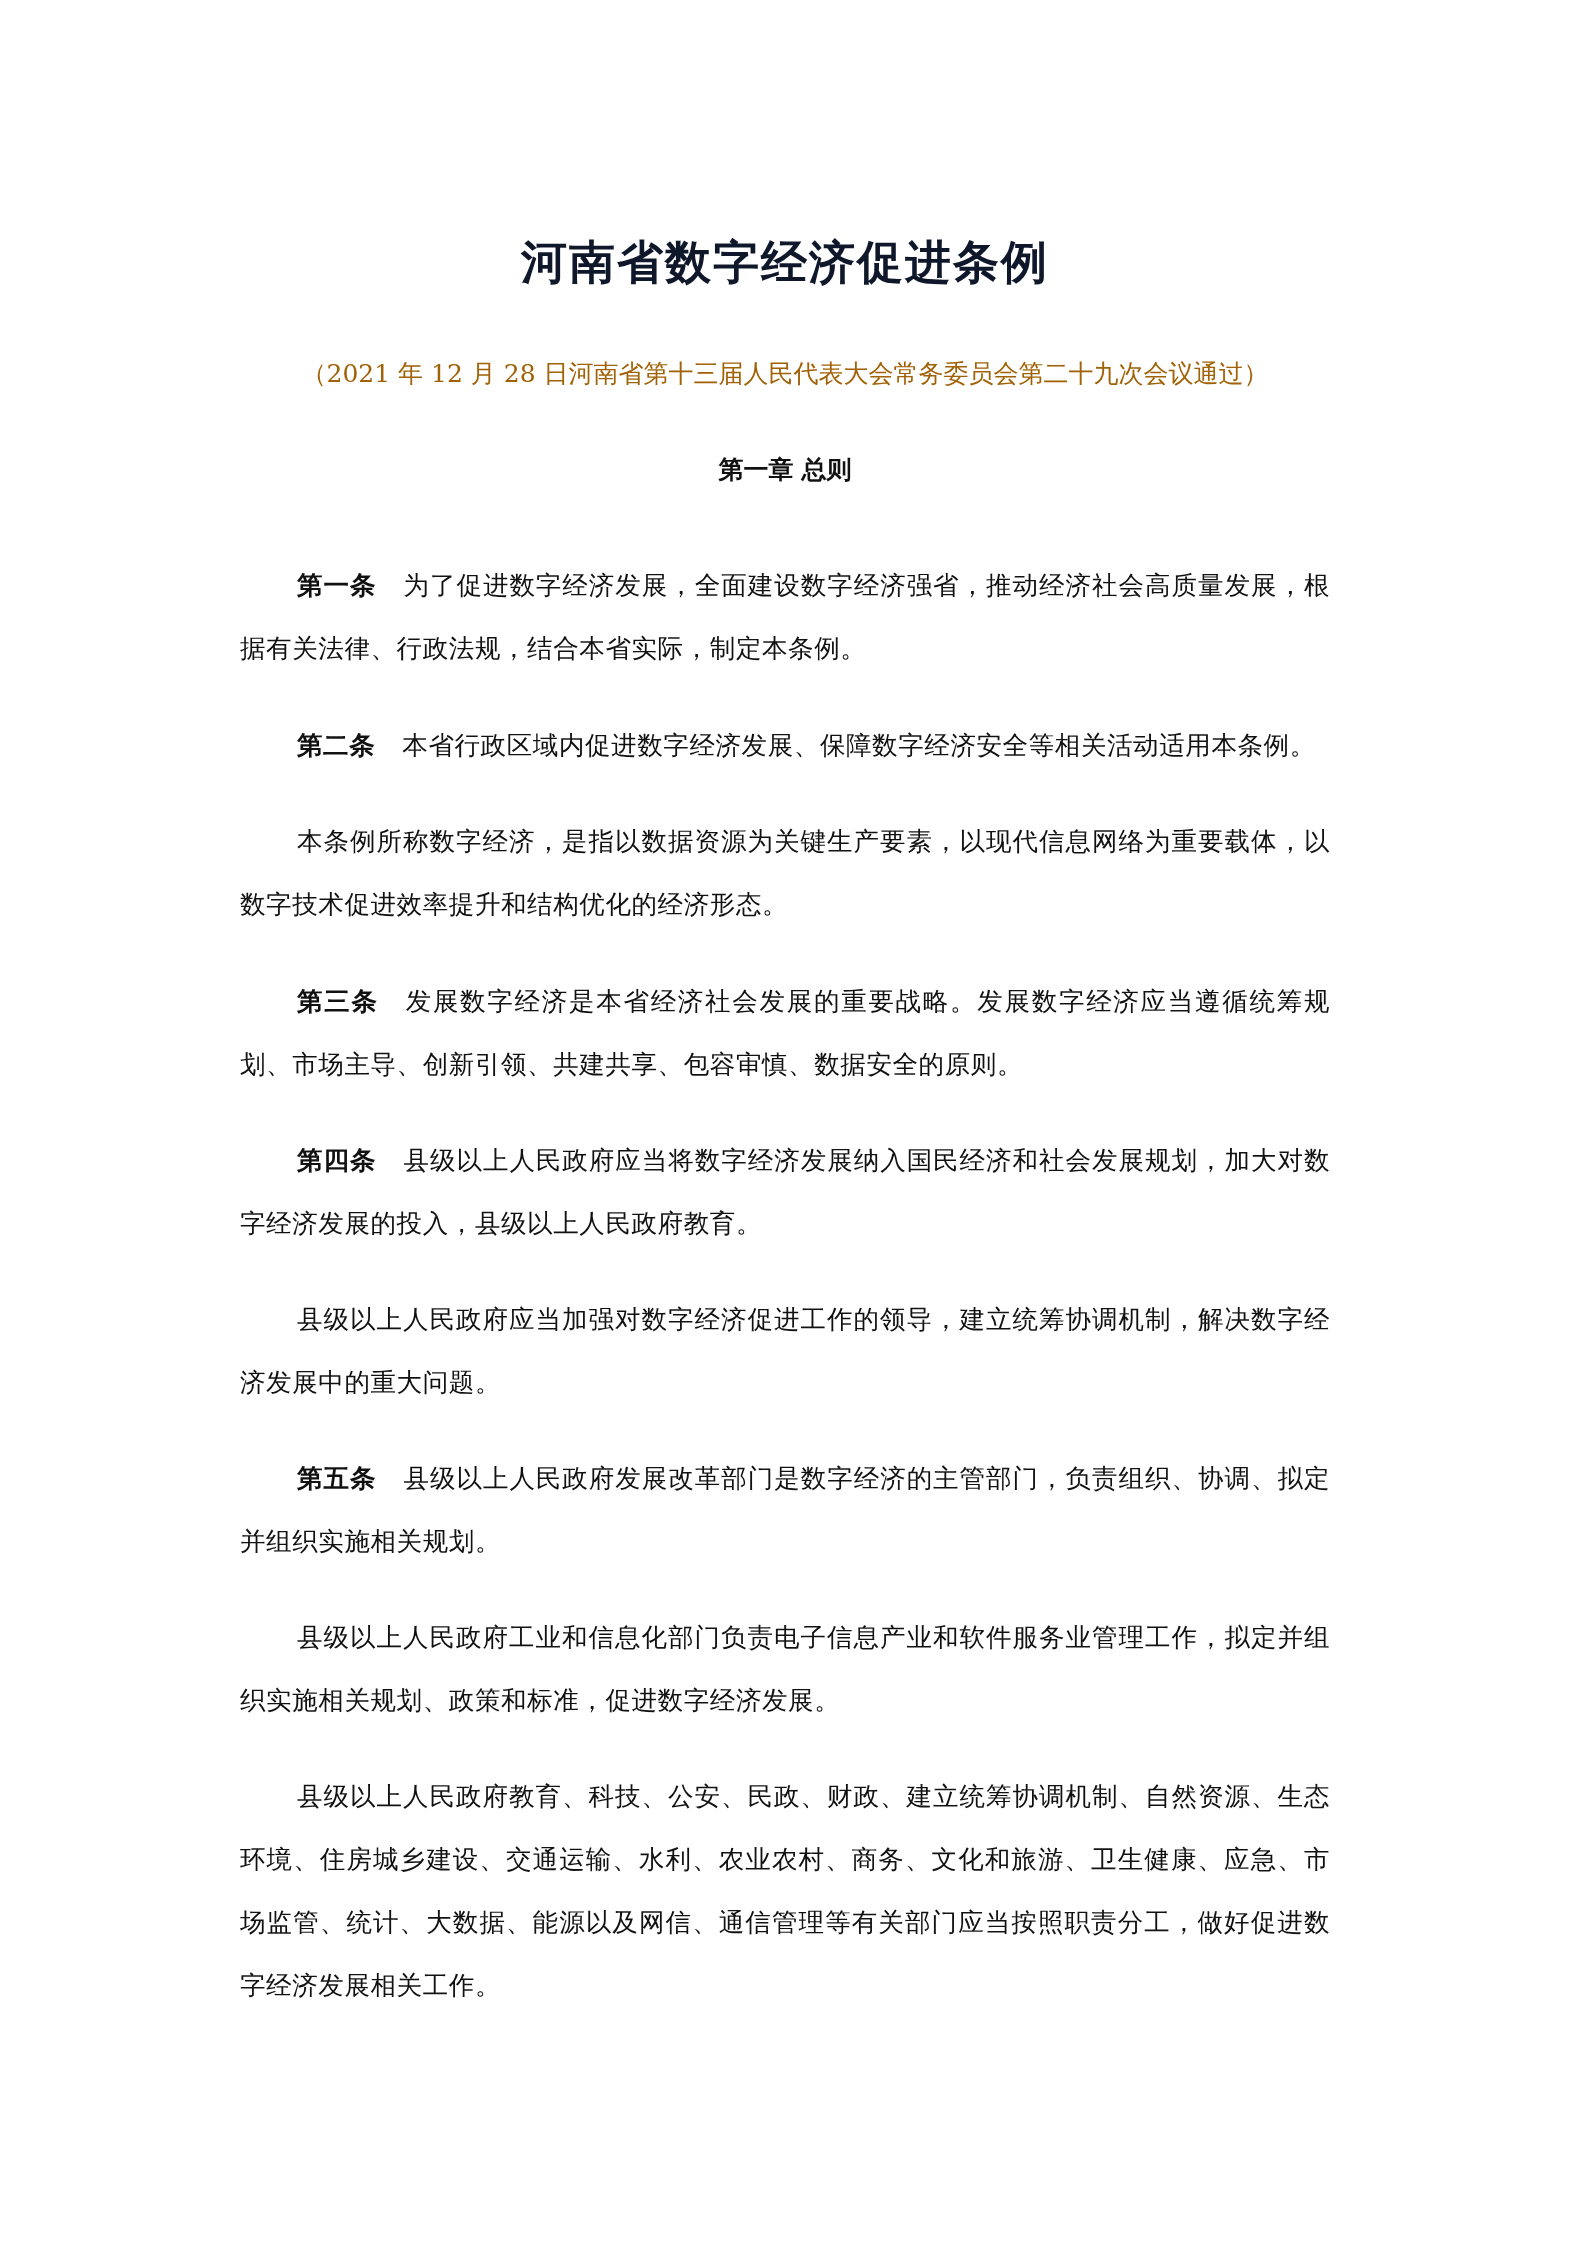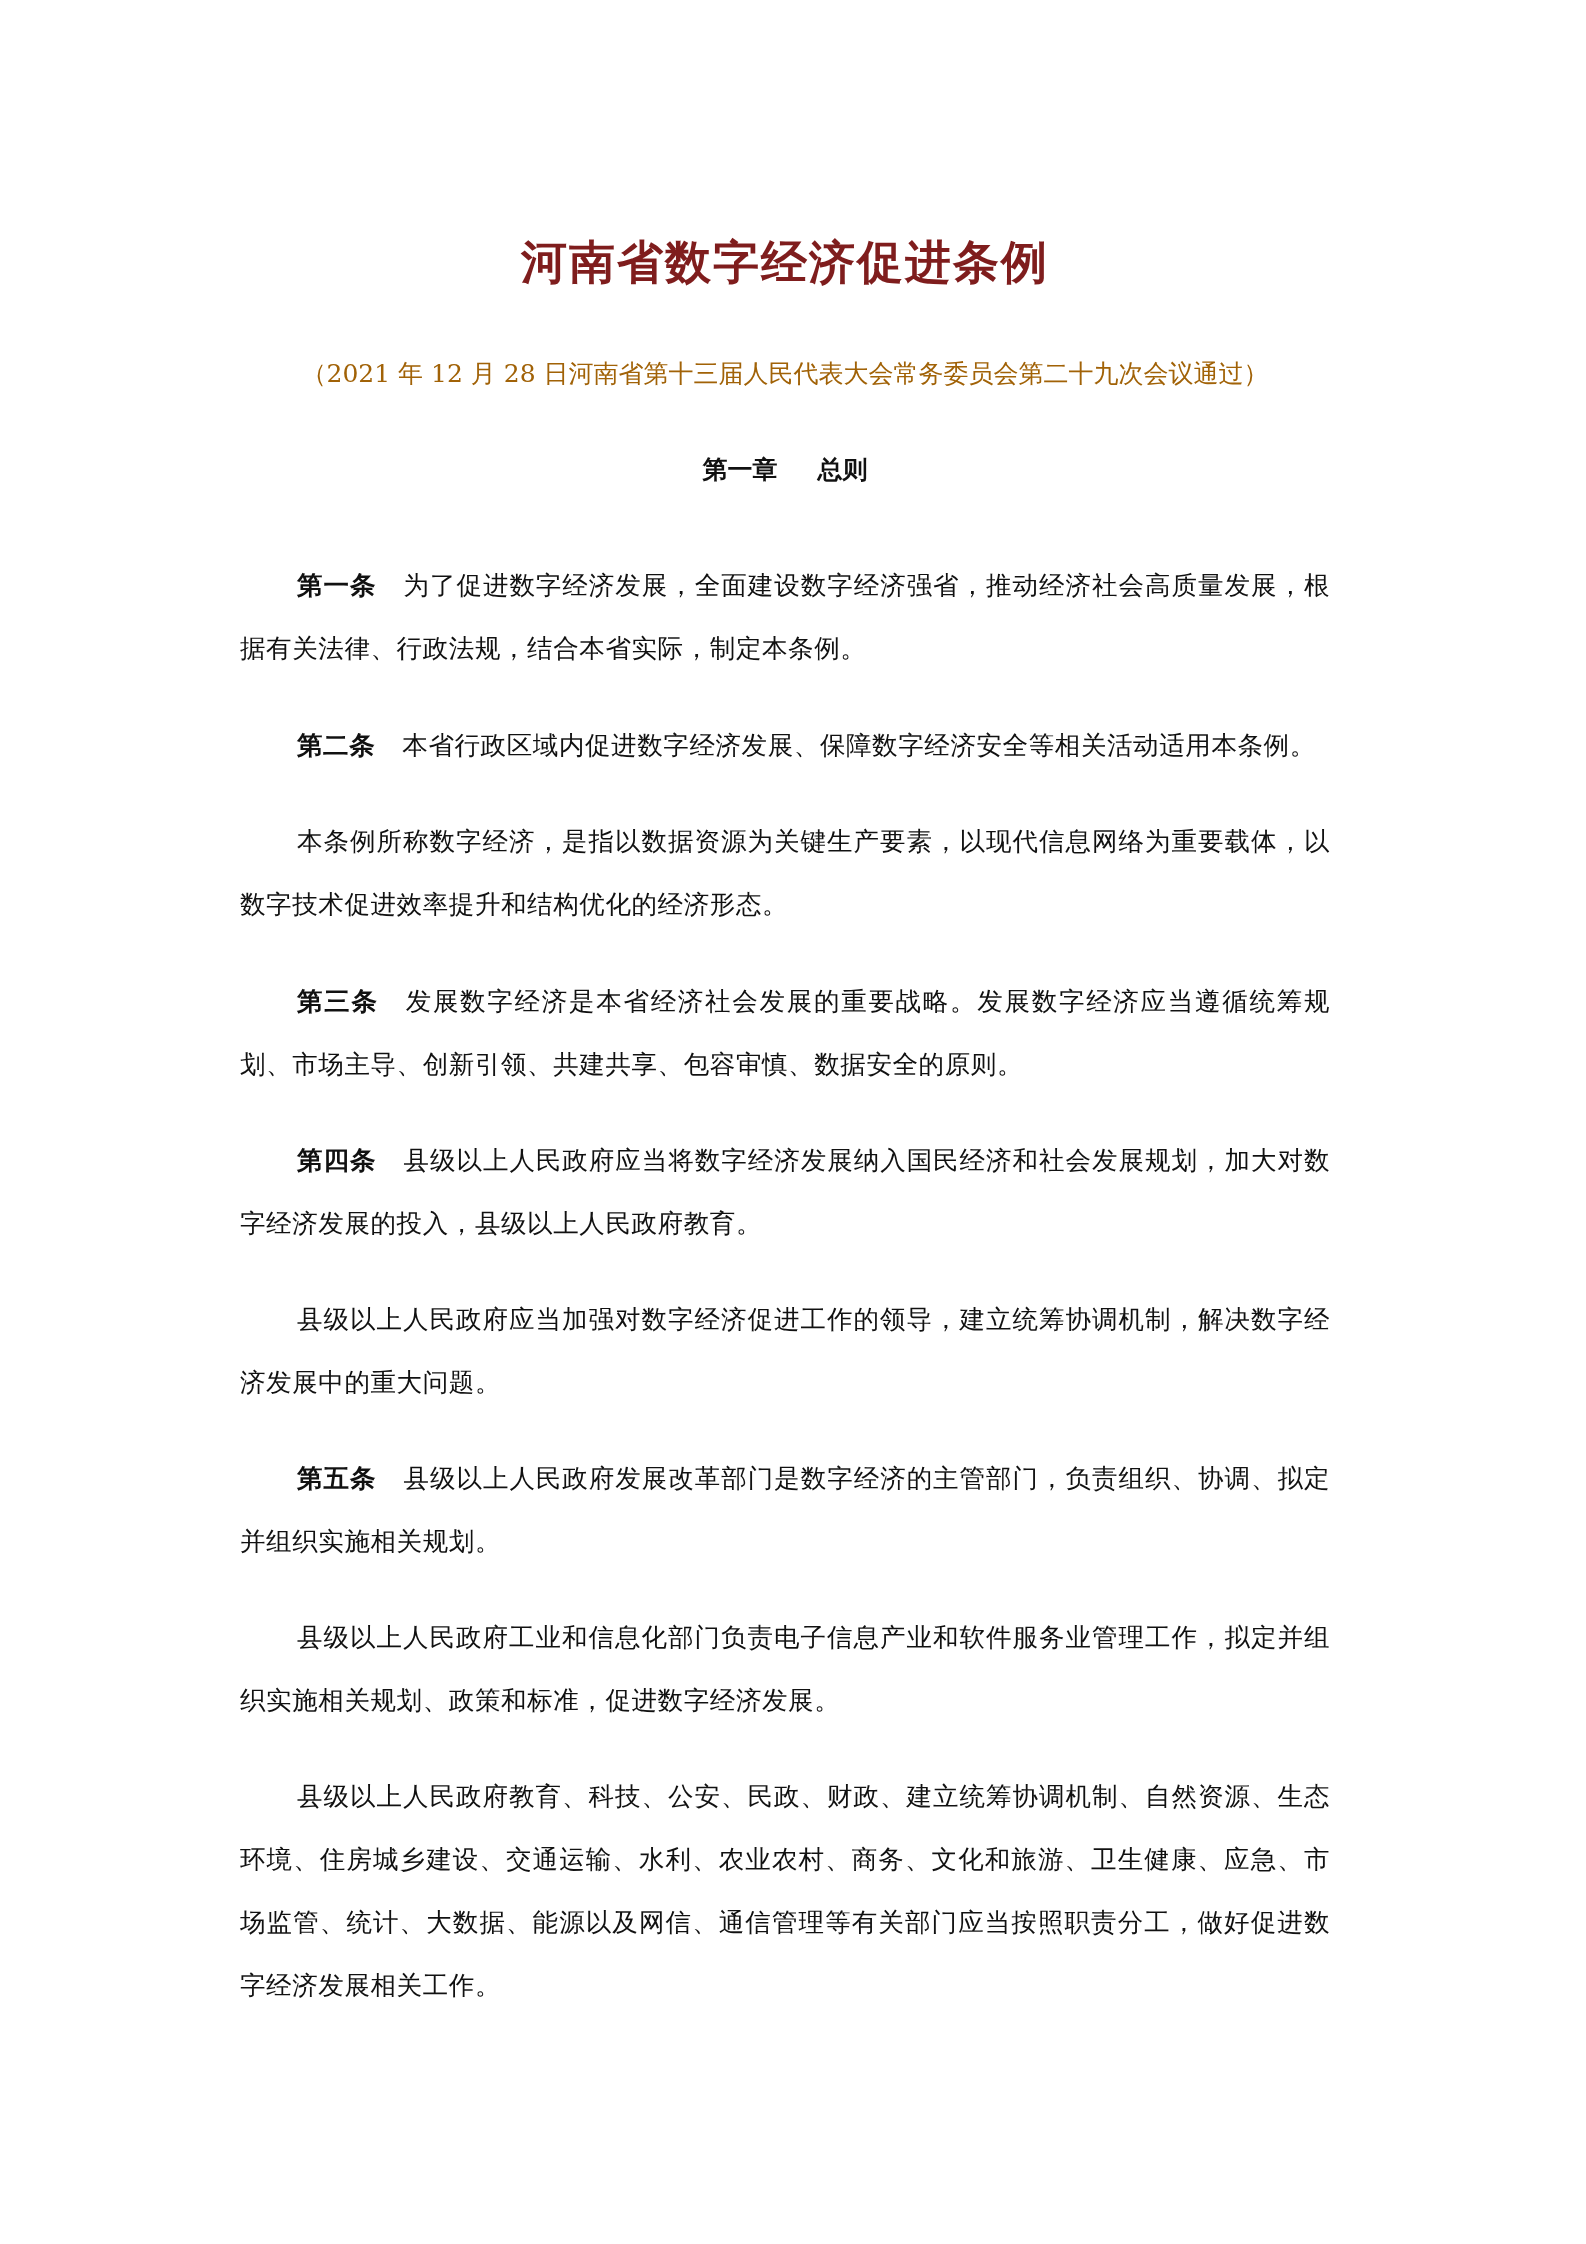--- a/index.html
+++ b/index.html
@@ -1,27 +1,27 @@
 <!DOCTYPE html>
 <html><head>
 <meta charset="utf-8">
 <style>
   html, body { margin: 0; padding: 0; background: #ffffff; }
   body { width: 1586px; height: 2244px; position: relative; overflow: hidden;
          font-family: "DejaVu Serif", "Liberation Serif", serif; color: #111; }
   .page { position: absolute; left: 240px; top: 0; width: 1090px; }
   .title { position: absolute; top: 232px; left: 0; width: 1090px; text-align: center;
            font-family: "DejaVu Sans", "Liberation Sans", sans-serif; font-weight: bold;
-           font-size: 46px; color: #7f1d1d; letter-spacing: 2px; line-height: 60px; }
+           font-size: 46px; color: #0f172a; letter-spacing: 2px; line-height: 60px; }
   .subtitle { position: absolute; top: 356px; left: -10px; width: 1110px; text-align: center;
               font-size: 25px; line-height: 36px; color: #a16207; white-space: nowrap; }
   .chapter { position: absolute; top: 452px; left: 0; width: 1090px; text-align: center;
              font-family: "DejaVu Sans", "Liberation Sans", sans-serif; font-weight: bold;
              font-size: 25px; line-height: 36px; }
-  .chapter span { margin: 0 20px; }
+  .chapter span { margin: 0 4px; }
   .para { position: absolute; left: 0; width: 1090px; font-size: 25.5px; line-height: 63px;
           text-indent: 57px; text-align: justify; letter-spacing: 0.6px; }
   .art { font-family: "DejaVu Sans", "Liberation Sans", sans-serif; font-weight: bold;
          margin-right: 27px; }
 </style>
 </head>
 <body>
 
 <div class="page">
   <div class="title">河南省数字经济促进条例</div>

